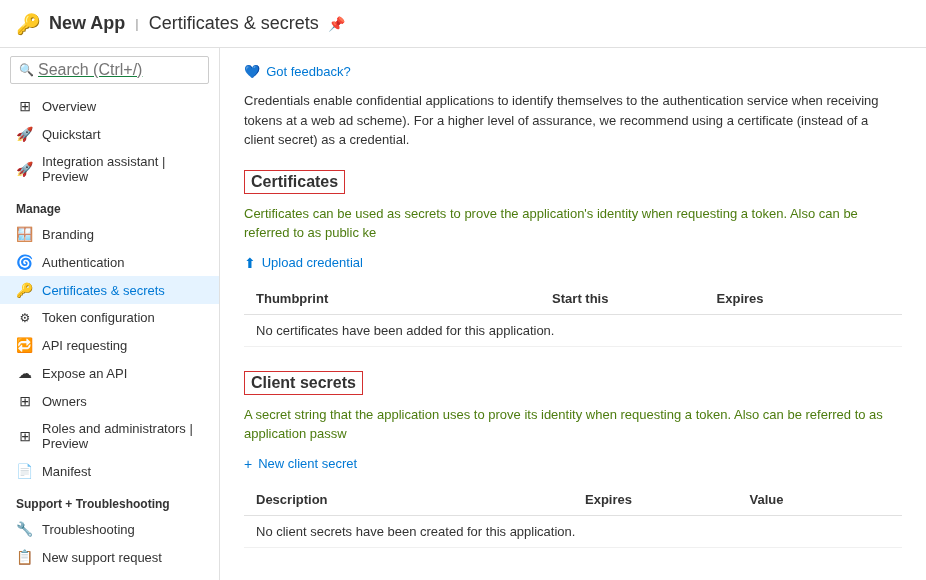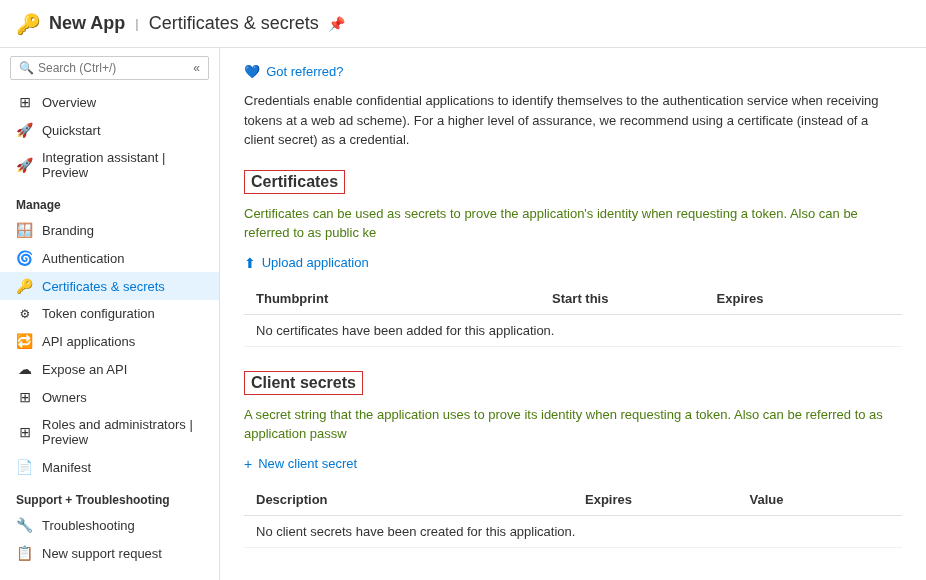--- a/index.html
+++ b/index.html
@@ -12,21 +12,21 @@
     .header-separator { color: #999; margin: 0 10px; font-weight: 300; }
     .header-subtitle { font-size: 18px; font-weight: 400; color: #333; }
     .pin-icon { margin-left: 10px; color: #666; font-size: 14px; cursor: pointer; }
 
     
     .main { display: flex; flex: 1; overflow: hidden; }
 
     
     .sidebar { width: 220px; border-right: 1px solid #e0e0e0; overflow-y: auto; flex-shrink: 0; background: #fff; padding-bottom: 16px; }
     .search-box { margin: 8px 10px; display: flex; align-items: center; border: 1px solid #ccc; border-radius: 2px; padding: 4px 8px; }
-    .search-box input { border: none; outline: none; font-size: 12px; flex: 1; color: #8b5cf6; background: transparent; }
+    .search-box input { border: none; outline: none; font-size: 16px; flex: 1; color: #15803d; background: transparent; text-decoration: underline; }
     .search-box .search-icon-char { color: #666; font-size: 12px; margin-right: 4px; }
     .collapse-btn { margin-left: auto; cursor: pointer; color: #666; font-size: 12px; }
 
     .nav-item { display: flex; align-items: center; padding: 6px 16px; cursor: pointer; color: #333; font-size: 13px; }
     .nav-item.active { background: #e5f3ff; color: #0078d4; }
     .nav-item .nav-icon { width: 18px; margin-right: 8px; text-align: center; font-size: 14px; flex-shrink: 0; }
     
     .nav-section-header { padding: 12px 16px 4px 16px; font-size: 12px; font-weight: 700; color: #333; text-transform: none; }
 
     
@@ -104,21 +104,21 @@
     <div class="nav-item active">
       <span class="nav-icon">🔑</span>
       <span>Certificates &amp; secrets</span>
     </div>
     <div class="nav-item">
       <span class="nav-icon" style="font-size:12px;">⚙</span>
       <span>Token configuration</span>
     </div>
     <div class="nav-item">
       <span class="nav-icon">🔁</span>
-      <span>API applications</span>
+      <span>API requesting</span>
     </div>
     <div class="nav-item">
       <span class="nav-icon">☁</span>
       <span>Expose an API</span>
     </div>
     <div class="nav-item">
       <span class="nav-icon">⊞</span>
       <span>Owners</span>
     </div>
     <div class="nav-item">
@@ -140,34 +140,34 @@
       <span class="nav-icon">📋</span>
       <span>New support request</span>
     </div>
 
   </div>
 
   <div class="content">
 
     <div class="feedback-bar">
       <span class="heart-icon">💙</span>
-      <span>Got referred?</span>
+      <span>Got feedback?</span>
     </div>
 
     <p class="description-text">Credentials enable confidential applications to identify themselves to the authentication service when receiving tokens at a web ad scheme). For a higher level of assurance, we recommend using a certificate (instead of a client secret) as a credential.</p>
 
     <div class="section">
       <div>
         <span class="section-title">Certificates</span>
       </div>
       <p class="section-desc">Certificates can be used as secrets to prove the application's identity when requesting a token. Also can be referred to as public ke</p>
 
       <button class="action-btn">
         <span class="btn-icon">⬆</span>
-        <span>Upload application</span>
+        <span>Upload credential</span>
       </button>
 
       <table class="table">
         <thead>
           <tr>
             <th class="th-thumbprint">Thumbprint</th>
             <th class="th-startdate">Start this</th>
             <th class="th-expires">Expires</th>
           </tr>
         </thead>

